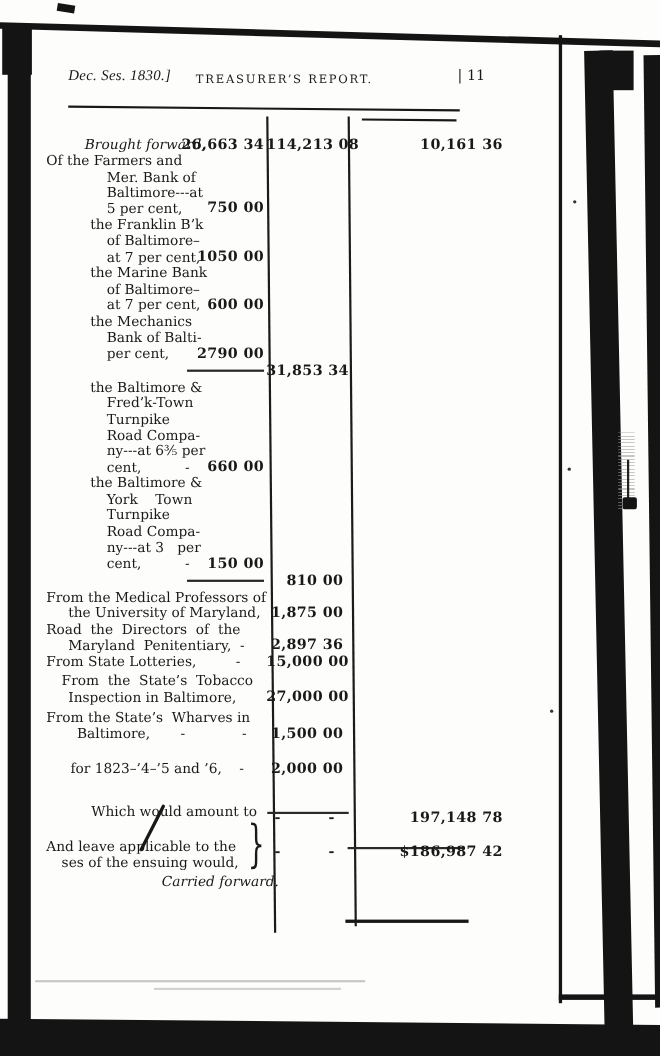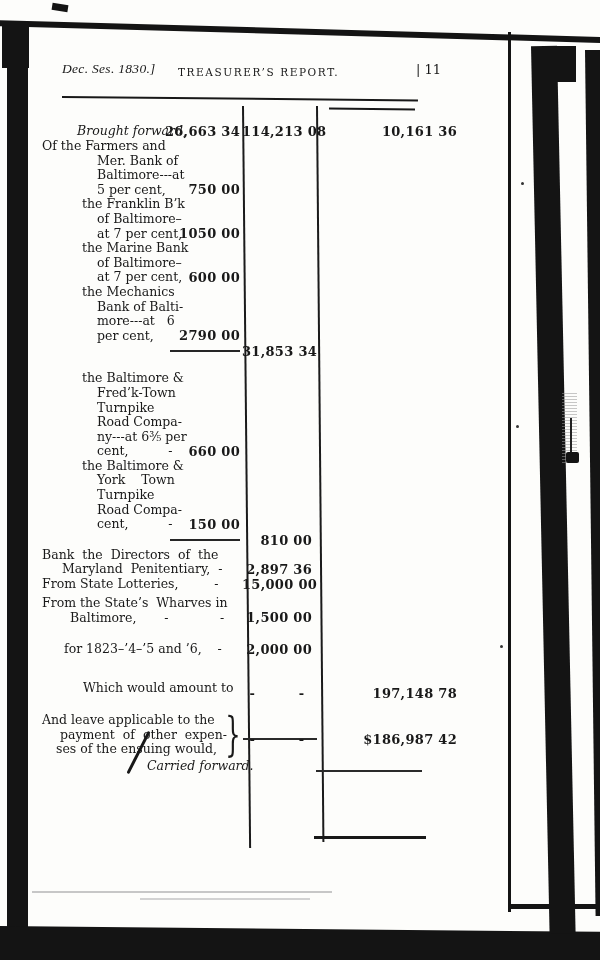--- a/index.html
+++ b/index.html
@@ -113,75 +113,84 @@
     </div>
     <div class="row entry">
       <div class="ln" style="padding-left: 40px;">the Marine Bank</div>
       <div class="ln" style="padding-left: 55px;">of Baltimore–</div>
       <div class="ln" style="padding-left: 55px;">at 7 per cent,</div>
       <div class="amt c1">600 00</div>
     </div>
     <div class="row entry">
       <div class="ln" style="padding-left: 40px;">the Mechanics</div>
       <div class="ln" style="padding-left: 55px;">Bank of Balti-</div>
-      <div class="ln" style="padding-left: 55px;">more---at   6</div>
       <div class="ln" style="padding-left: 55px;">per cent,</div>
       <div class="amt c1">2790 00</div>
     </div>
-    <div class="row subtotal" style="margin-bottom: 12px;">
+    <div class="row subtotal" style="">
       <div class="c1rule"></div>
       <div class="amt c2">31,853 34</div>
     </div>
     <div class="row entry">
       <div class="ln" style="padding-left: 40px;">the Baltimore &amp;</div>
       <div class="ln" style="padding-left: 55px;">Fred’k-Town</div>
       <div class="ln" style="padding-left: 55px;">Turnpike</div>
       <div class="ln" style="padding-left: 55px;">Road Compa-</div>
       <div class="ln" style="padding-left: 55px;">ny---at 6⅗ per</div>
       <div class="ln" style="padding-left: 55px;">cent,          -</div>
       <div class="amt c1">660 00</div>
     </div>
     <div class="row entry">
       <div class="ln" style="padding-left: 40px;">the Baltimore &amp;</div>
       <div class="ln" style="padding-left: 55px;">York    Town</div>
       <div class="ln" style="padding-left: 55px;">Turnpike</div>
       <div class="ln" style="padding-left: 55px;">Road Compa-</div>
+      <div class="ln" style="padding-left: 55px;">ny---at 3   per</div>
       <div class="ln" style="padding-left: 55px;">cent,          -</div>
       <div class="amt c1">150 00</div>
     </div>
     <div class="row subtotal">
       <div class="c1rule"></div>
       <div class="amt c2">810 00</div>
     </div>
     <div class="row entry">
-      <div class="ln" style="padding-left: 0px;">Bank  the  Directors  of  the</div>
+      <div class="ln" style="padding-left: 0px;">From the Medical Professors of</div>
+      <div class="ln" style="padding-left: 20px;">the University of Maryland,</div>
+      <div class="amt c2">1,875 00</div>
+    </div>
+    <div class="row entry">
+      <div class="ln" style="padding-left: 0px;">Road  the  Directors  of  the</div>
       <div class="ln" style="padding-left: 20px;">Maryland  Penitentiary,  -</div>
       <div class="amt c2">2,897 36</div>
     </div>
     <div class="row entry">
       <div class="ln" style="padding-left: 0px;">From State Lotteries,         -</div>
       <div class="amt c2">15,000 00</div>
+    </div>
+    <div class="row entry" style="margin-top: 3px;">
+      <div class="ln" style="padding-left: 14px;">From  the  State’s  Tobacco</div>
+      <div class="ln" style="padding-left: 20px;">Inspection in Baltimore,</div>
+      <div class="amt c2">27,000 00</div>
     </div>
     <div class="row entry" style="margin-top: 4px;">
       <div class="ln" style="padding-left: 0px;">From the State’s  Wharves in</div>
       <div class="ln" style="padding-left: 28px;">Baltimore,       -             -</div>
       <div class="amt c2">1,500 00</div>
     </div>
     <div class="row entry" style="margin-top: 4px;">
       <div class="ln" style="padding-left: 22px; margin-top: 17px;">for 1823–’4–’5 and ’6,    -</div>
       <div class="amt c2">2,000 00</div>
     </div>
     <div class="row total" style="margin-top: 24px;">
       <div class="ln" style="padding-left: 41px;">Which would amount to</div>
       <div class="amt c2 dash">-         -</div>
       <div class="amt c3">197,148 78</div>
     </div>
     <div class="row leave" style="margin-top: 12px;">
       <div class="ln" style="padding-left: 0px;">And leave applicable to the</div>
-      <div class="ln" style="padding-left: 18px;">payment  of  other  expen-</div>
       <div class="ln" style="padding-left: 14px;">ses of the ensuing would,</div>
       <span class="brace">}</span>
       <div class="amt c2 dash">-         -</div>
       <div class="amt c3">$186,987 42</div>
     </div>
     <div class="row carried" style="margin-top: 2px;">
       <div class="ln it" style="padding-left: 105px;">Carried forward.</div>
     </div>
   </div>
 

